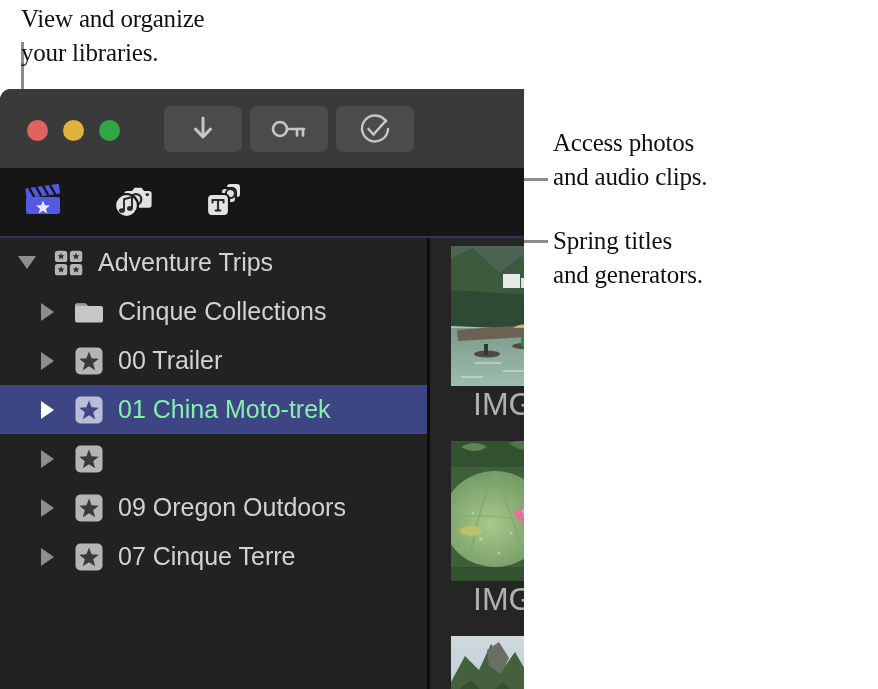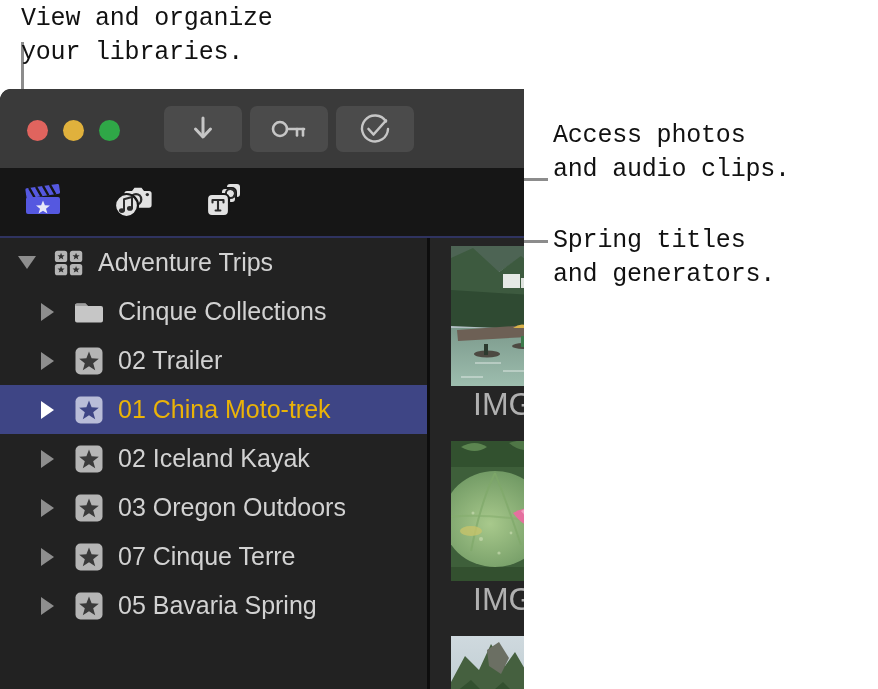--- a/index.html
+++ b/index.html
@@ -15,26 +15,26 @@
     font-family: "Liberation Sans", sans-serif;
     -webkit-font-smoothing: antialiased;
   }
 
   
   .callout {
     position: absolute;
     color: #111111;
     font-size: 25px;
     line-height: 34px;
-    font-family: Liberation Mono, monospace;
+    font-family: Liberation Serif, serif;
     white-space: pre;
     letter-spacing: -0.2px;
   }
   #callout-libraries { left: 21px; top: 2px; }
-  #callout-photos    { left: 553px; top: 119px; }
+  #callout-photos    { left: 553px; top: 126px; }
   #callout-titles    { left: 553px; top: 224px; }
 
   .leader {
     position: absolute;
     background: #8c8c8c;
   }
 
   
   #app-window {
     position: absolute;
@@ -125,21 +125,21 @@
     position: relative;
     height: 49px;
     display: flex;
     align-items: center;
     color: #d2d2d2;
     font-size: 25px;
     white-space: nowrap;
   }
   .row.selected {
     background: #3e4585;
-    color: #eab308;
+    color: #86efac;
   }
   .disclosure {
     width: 26px;
     margin-left: 14px;
     display: flex;
     align-items: center;
     justify-content: center;
     flex: none;
   }
   .disclosure .tri {
@@ -351,21 +351,21 @@
     <div class="row indent-1">
       <span class="disclosure">
           <i class="tri"></i>
         </span>
       <span class="row-icon">
         <svg width="28" height="28" viewBox="0 0 28 28">
           <rect x="0.5" y="0.5" width="27" height="27" rx="5" fill="#b5b5b5"></rect>
           <path d="M14 4.5 L16.6 11.3 L23.8 11.7 L18.2 16.2 L20.2 23.3 L14 19.2 L7.8 23.3 L9.8 16.2 L4.2 11.7 L11.4 11.3 Z" fill="#3a3a3a"></path>
         </svg>
       </span>
-      <span class="row-label">02 Trailer</span>
+      <span class="row-label">00 Trailer</span>
     </div>
 
     <div class="row indent-1 selected">
       <span class="disclosure">
           <i class="tri"></i>
         </span>
       <span class="row-icon">
         <svg width="28" height="28" viewBox="0 0 28 28">
           <rect x="0.5" y="0.5" width="27" height="27" rx="5" fill="#b9bdd8"></rect>
           <path d="M14 4.5 L16.6 11.3 L23.8 11.7 L18.2 16.2 L20.2 23.3 L14 19.2 L7.8 23.3 L9.8 16.2 L4.2 11.7 L11.4 11.3 Z" fill="#3e4585"></path>
@@ -377,61 +377,48 @@
     <div class="row indent-1">
       <span class="disclosure">
           <i class="tri"></i>
         </span>
       <span class="row-icon">
         <svg width="28" height="28" viewBox="0 0 28 28">
           <rect x="0.5" y="0.5" width="27" height="27" rx="5" fill="#b5b5b5"></rect>
           <path d="M14 4.5 L16.6 11.3 L23.8 11.7 L18.2 16.2 L20.2 23.3 L14 19.2 L7.8 23.3 L9.8 16.2 L4.2 11.7 L11.4 11.3 Z" fill="#3a3a3a"></path>
         </svg>
       </span>
-      <span class="row-label">02 Iceland Kayak</span>
     </div>
 
     <div class="row indent-1">
       <span class="disclosure">
           <i class="tri"></i>
         </span>
       <span class="row-icon">
         <svg width="28" height="28" viewBox="0 0 28 28">
           <rect x="0.5" y="0.5" width="27" height="27" rx="5" fill="#b5b5b5"></rect>
           <path d="M14 4.5 L16.6 11.3 L23.8 11.7 L18.2 16.2 L20.2 23.3 L14 19.2 L7.8 23.3 L9.8 16.2 L4.2 11.7 L11.4 11.3 Z" fill="#3a3a3a"></path>
         </svg>
       </span>
-      <span class="row-label">03 Oregon Outdoors</span>
+      <span class="row-label">09 Oregon Outdoors</span>
     </div>
 
     <div class="row indent-1">
       <span class="disclosure">
           <i class="tri"></i>
         </span>
       <span class="row-icon">
         <svg width="28" height="28" viewBox="0 0 28 28">
           <rect x="0.5" y="0.5" width="27" height="27" rx="5" fill="#b5b5b5"></rect>
           <path d="M14 4.5 L16.6 11.3 L23.8 11.7 L18.2 16.2 L20.2 23.3 L14 19.2 L7.8 23.3 L9.8 16.2 L4.2 11.7 L11.4 11.3 Z" fill="#3a3a3a"></path>
         </svg>
       </span>
       <span class="row-label">07 Cinque Terre</span>
     </div>
 
-    <div class="row indent-1">
-      <span class="disclosure">
-          <i class="tri"></i>
-        </span>
-      <span class="row-icon">
-        <svg width="28" height="28" viewBox="0 0 28 28">
-          <rect x="0.5" y="0.5" width="27" height="27" rx="5" fill="#b5b5b5"></rect>
-          <path d="M14 4.5 L16.6 11.3 L23.8 11.7 L18.2 16.2 L20.2 23.3 L14 19.2 L7.8 23.3 L9.8 16.2 L4.2 11.7 L11.4 11.3 Z" fill="#3a3a3a"></path>
-        </svg>
-      </span>
-      <span class="row-label">05 Bavaria Spring</span>
-    </div>
   </div>
 
   <div id="browser">
 
     <div class="thumb-cell" style="top:8px;">
       <div class="thumb">
         <svg width="95" height="140" viewBox="0 0 95 140" preserveAspectRatio="none">
           <defs>
             <linearGradient id="sky1" x1="0" y1="0" x2="0" y2="1">
               <stop offset="0%" stop-color="#c9d3d8"></stop>

